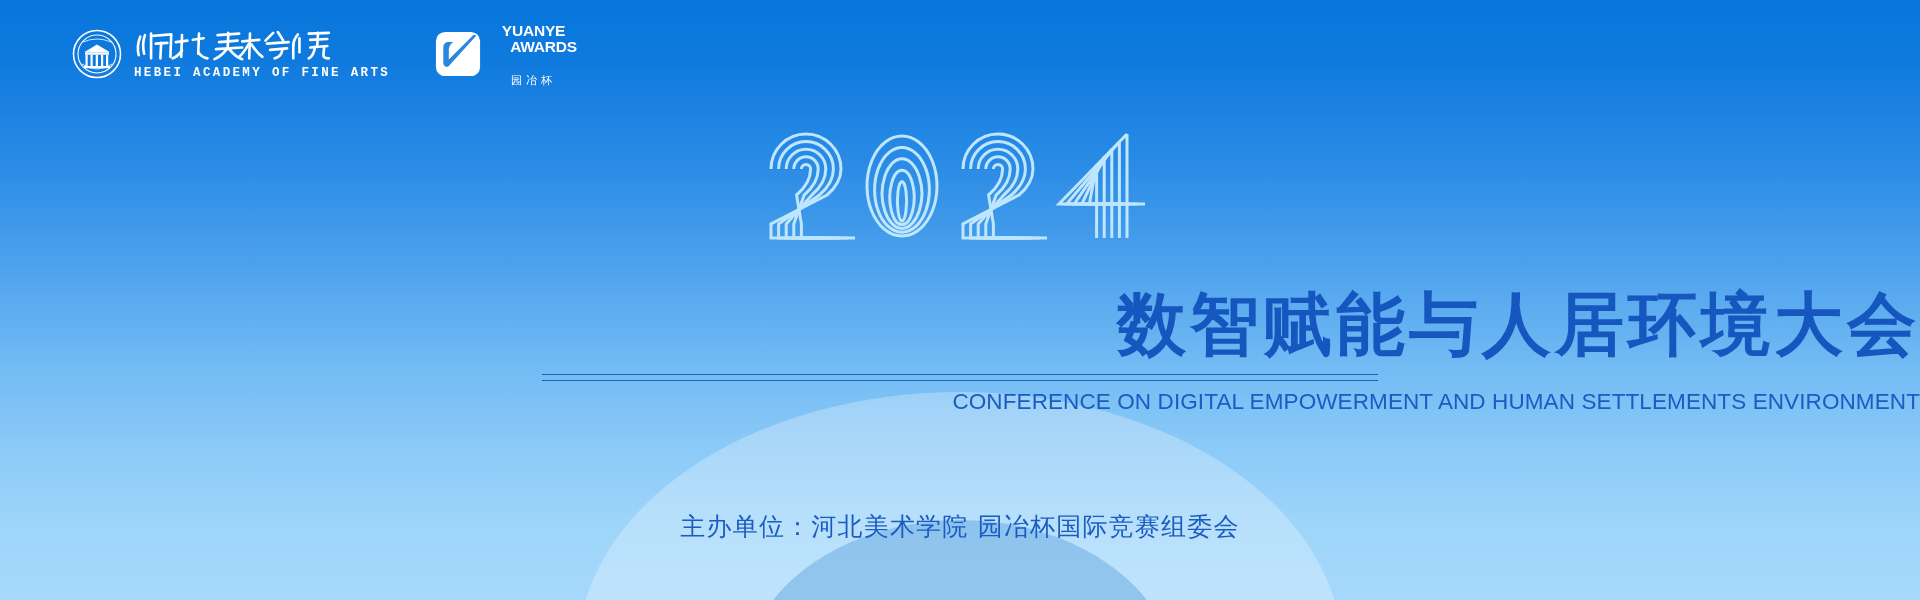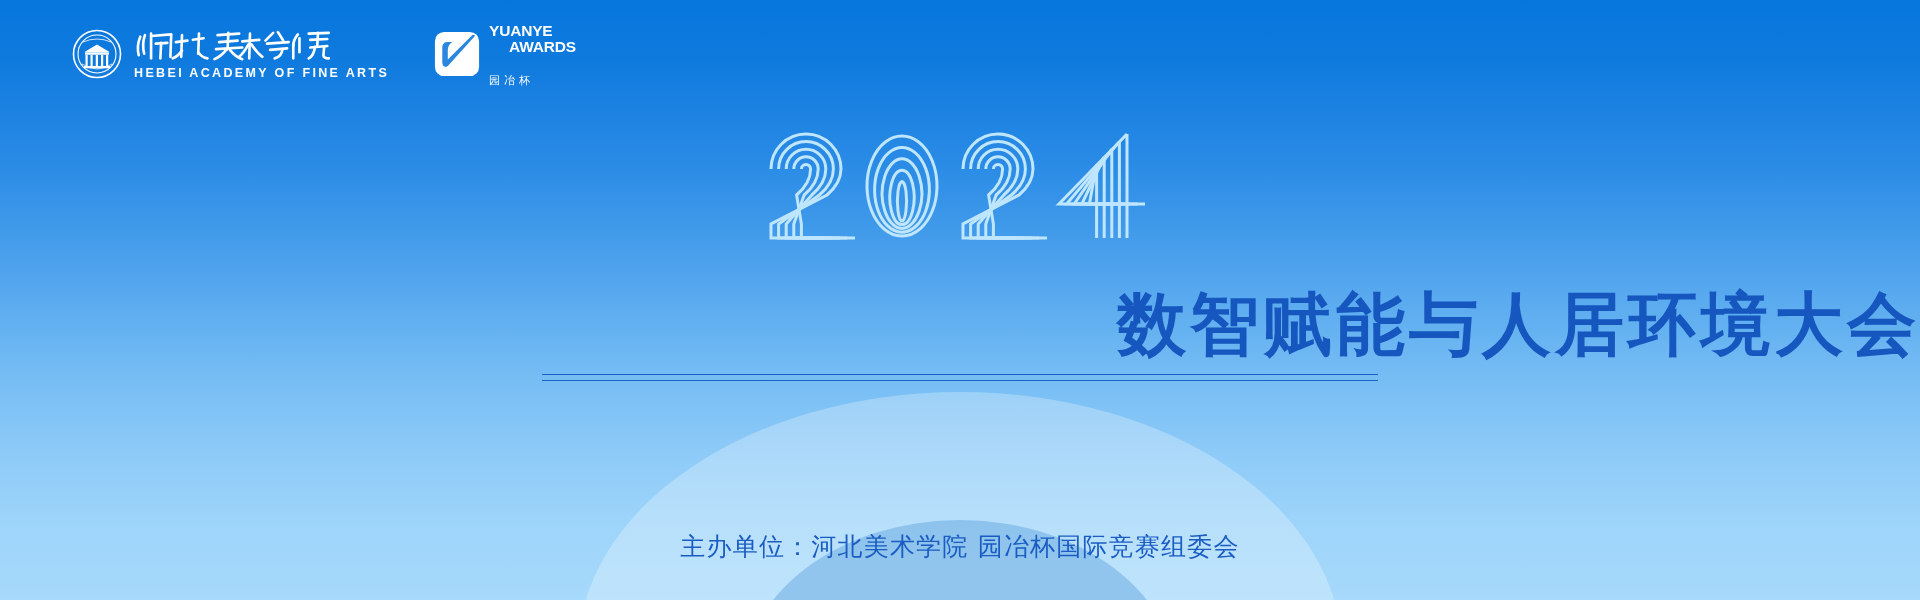--- a/index.html
+++ b/index.html
@@ -70,21 +70,21 @@
     display: flex;
     flex-direction: column;
     justify-content: center;
   }
   .hbafa-cn {
     height: 34px;
     display: block;
   }
   .hbafa-en {
     color: #ffffff;
-    font-family: Liberation Sans, sans-serif;
+    font-family: Liberation Mono, monospace;
     font-size: 12.5px;
     letter-spacing: 2.35px;
     font-weight: 700;
     white-space: nowrap;
     margin-top: 3px;
     text-align: center;
   }
   .logo-yuanye {
     display: flex;
     align-items: center;
@@ -95,20 +95,21 @@
     width: 46px;
     height: 46px;
     flex: 0 0 46px;
   }
   .yy-text {
     margin-left: 9px;
     display: flex;
     flex-direction: column;
     justify-content: center;
     line-height: 1;
+    text-align: center;
   }
   .yy-line1, .yy-line2 {
     color: #ffffff;
     font-weight: 700;
     font-size: 15.5px;
     letter-spacing: -0.2px;
     font-family: "Liberation Sans", sans-serif;
   }
   .yy-line2 { margin-top: 1px; margin-left: 20px; }
   .yy-cn {
@@ -160,21 +161,21 @@
     font-size: 22.5px;
     font-weight: 400;
     letter-spacing: 0.1px;
     white-space: nowrap;
     font-family: "Liberation Sans", sans-serif;
   }
   .organizer {
     position: absolute;
     left: 0;
     right: 0;
-    top: 530px;
+    top: 510px;
     text-align: center;
     color: #1a5cc2;
     font-size: 25px;
     letter-spacing: 1.2px;
     white-space: nowrap;
     font-family: "DejaVu Sans", "Liberation Sans", sans-serif;
   }
 </style>
 </head>
 <body>
@@ -313,17 +314,18 @@
             <path d="M 51.2 28.799999999999997 L 28.799999999999997 76 L 69.2 76 M 51.2 28.799999999999997 L 51.2 110"></path>
             <path d="M 43.6 36.4 L 36.4 76 L 61.6 76 M 43.6 36.4 L 43.6 110"></path>
           </g>
         </g>
     </svg>
   </div>
 
   <div class="title-block">
     <div class="title-cn">数智赋能与人居环境大会</div>
     <div class="rule"></div>
+    <div class="title-en">CONFERENCE ON DIGITAL EMPOWERMENT AND HUMAN SETTLEMENTS ENVIRONMENT</div>
   </div>
 
   <div class="organizer">主办单位：河北美术学院  园冶杯国际竞赛组委会</div>
 
 </div>
 
 </body></html>

